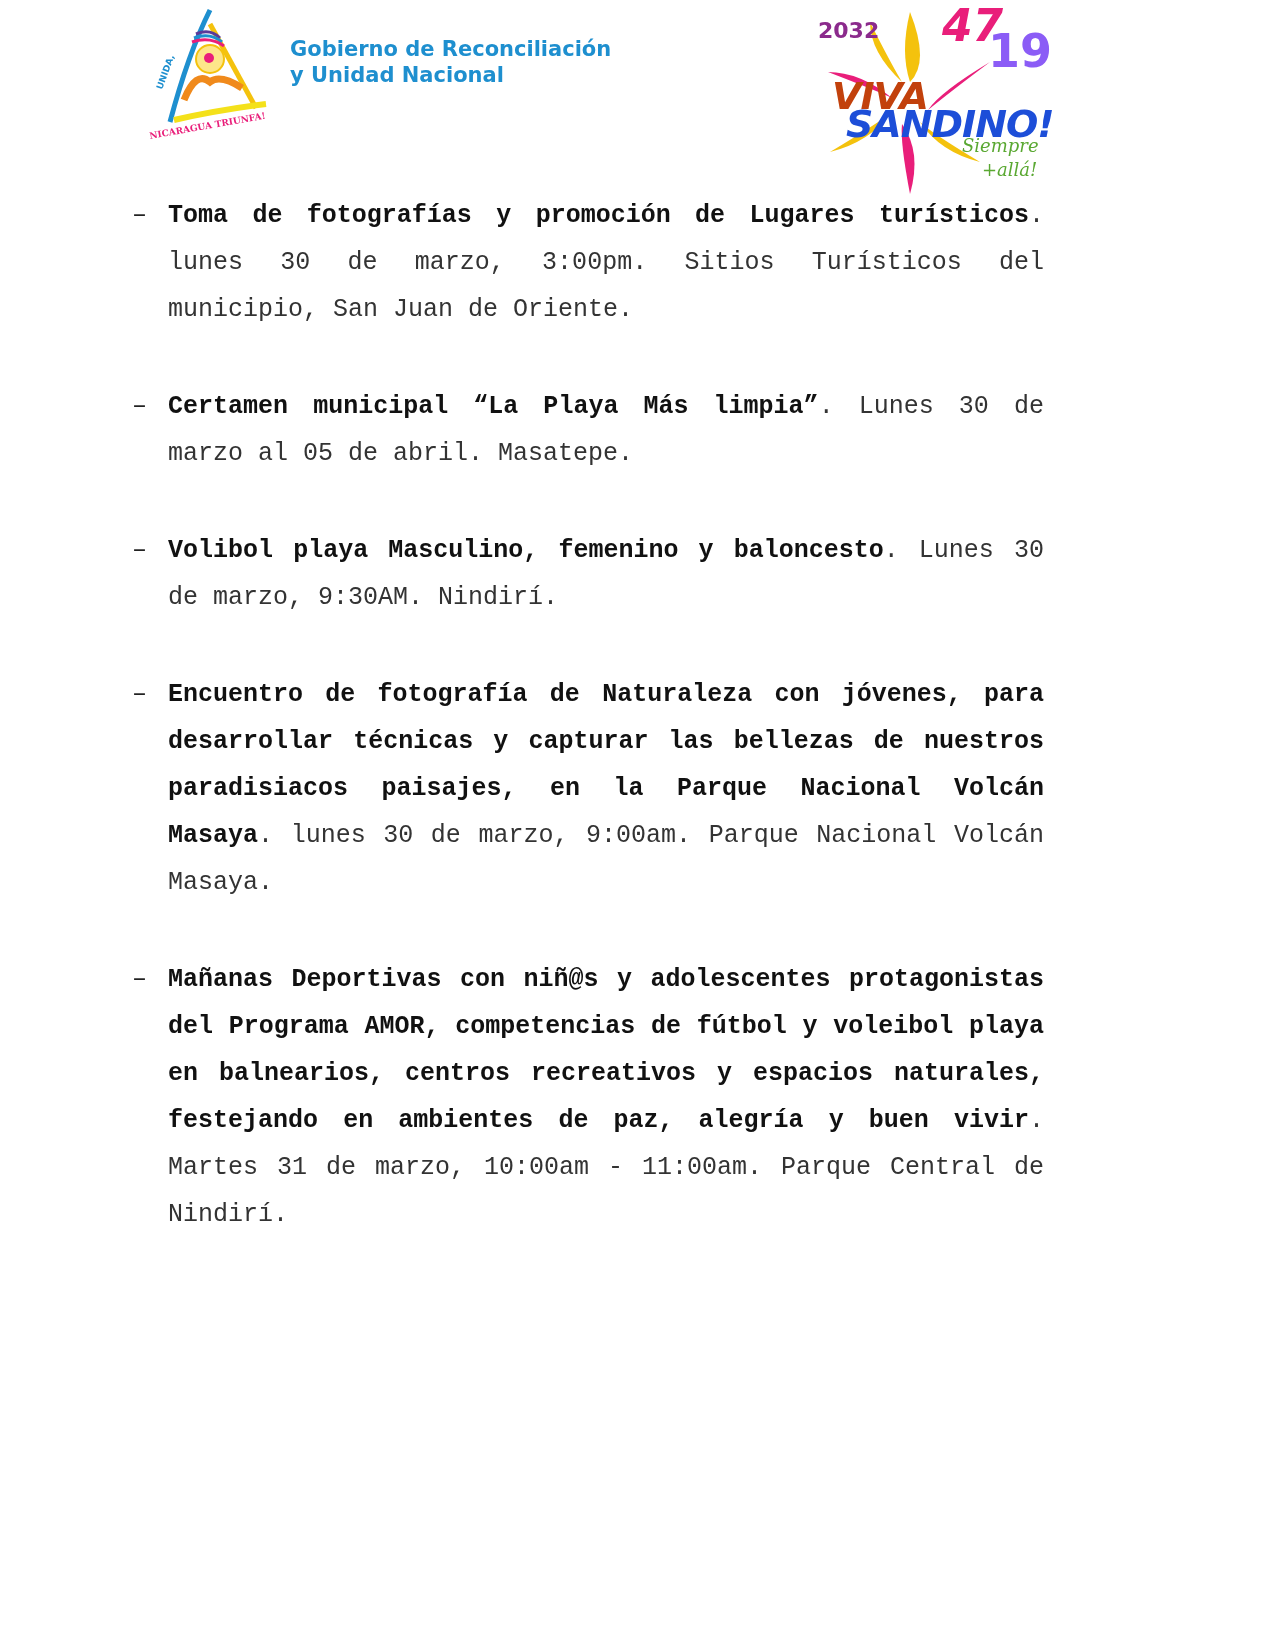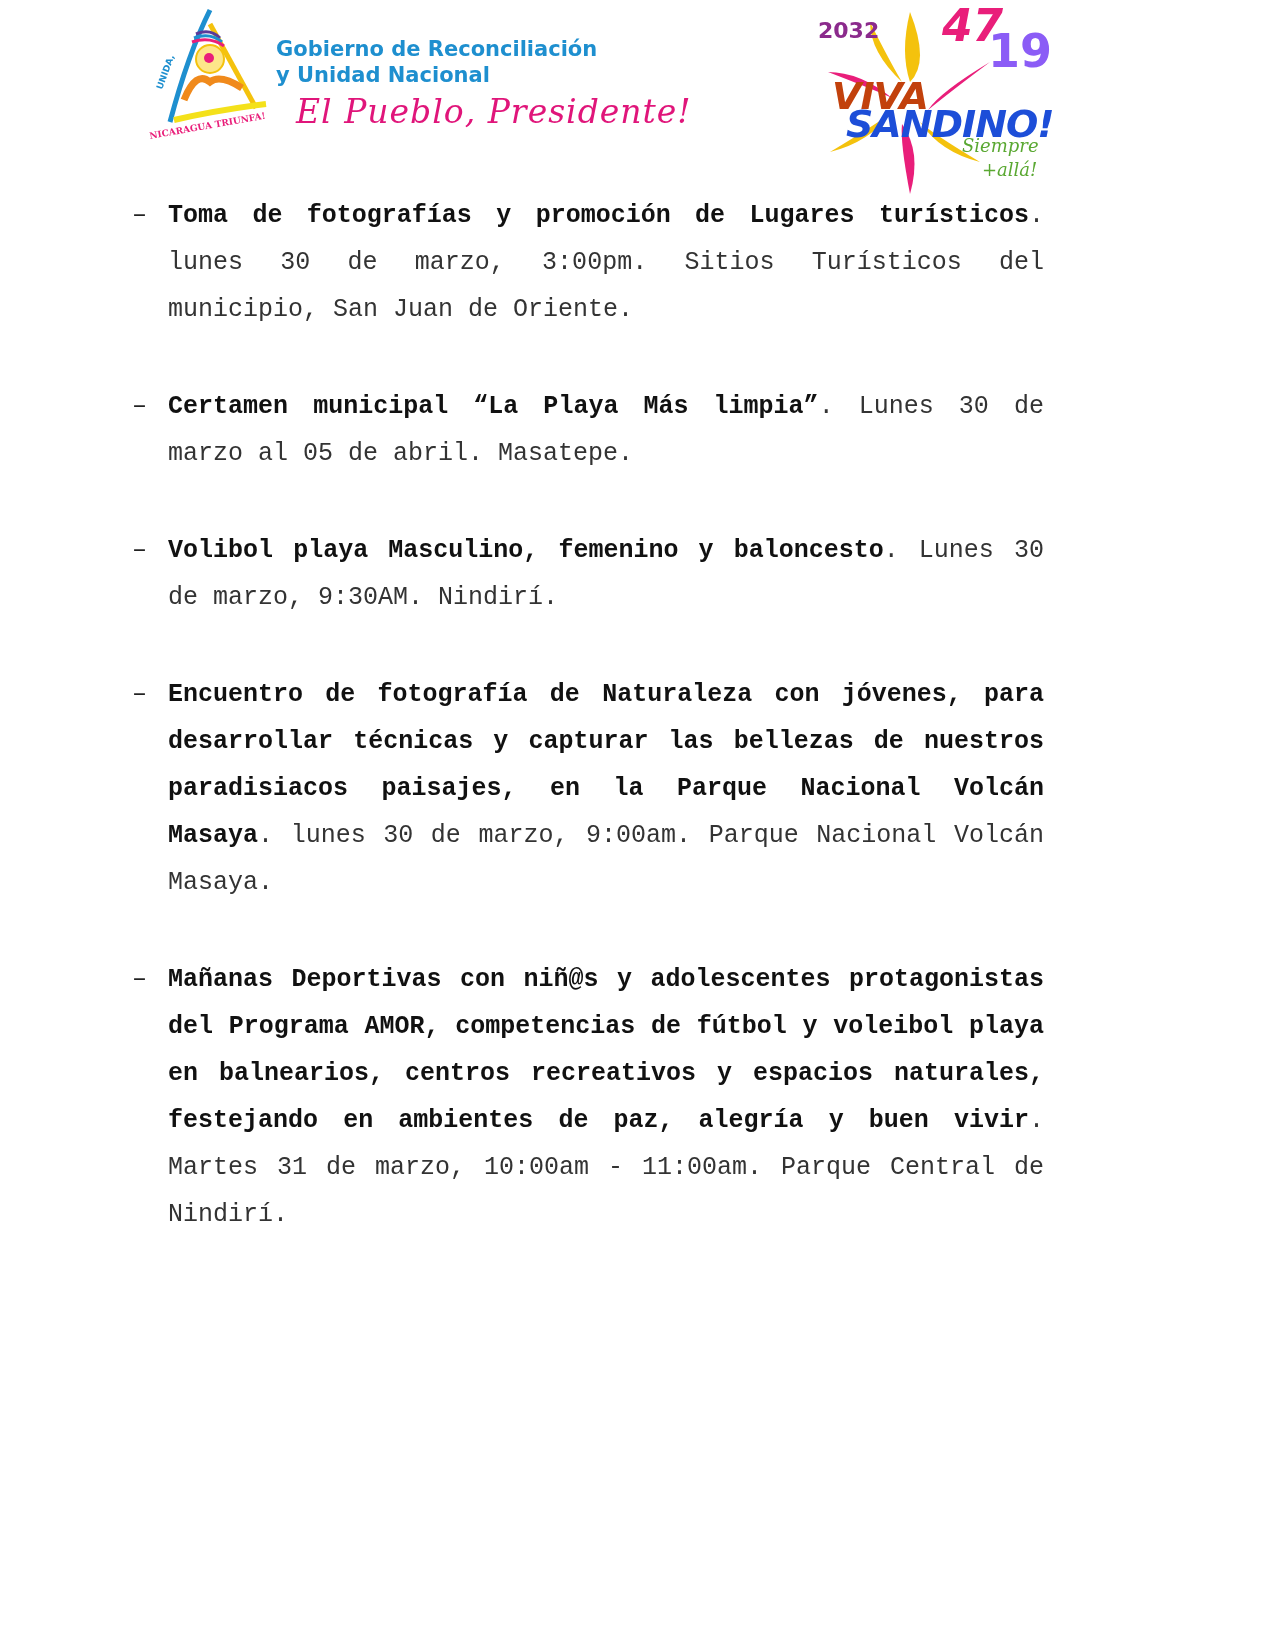--- a/index.html
+++ b/index.html
@@ -4,21 +4,21 @@
 <style>
   html, body { margin: 0; padding: 0; background: #ffffff; }
   body { width: 1275px; height: 1650px; position: relative; overflow: hidden; }
   .page { position: absolute; left: 0; top: 0; width: 1275px; height: 1650px; background: #fff; }
 
   
   .logo-left { position: absolute; left: 148px; top: 4px; width: 500px; height: 142px; }
   .logo-right { position: absolute; left: 810px; top: 2px; width: 290px; height: 200px; }
 
   .gov-line1, .gov-line2 {
-    position: absolute; left: 128px; font-family: "DejaVu Sans", sans-serif;
+    position: absolute; left: 142px; font-family: "DejaVu Sans", sans-serif;
     font-weight: bold; color: #1e8fcf; font-size: 21px; white-space: nowrap;
   }
   .gov-line1 { top: 33px; }
   .gov-line2 { top: 59px; }
   .gov-slogan {
     position: absolute; left: 148px; top: 88px; color: #e0157a;
     font-family: "DejaVu Serif", serif; font-style: italic; font-size: 33px; white-space: nowrap;
     letter-spacing: 1px;
   }
 
@@ -53,21 +53,20 @@
       <path d="M46 34 Q62 28 74 38" stroke="#1e8fcf" stroke-width="3" fill="none"></path>
       <path d="M44 38 Q62 32 76 42" stroke="#e91e7a" stroke-width="3" fill="none"></path>
       <circle cx="62" cy="55" r="14" fill="#fde68a" stroke="#f4c20d" stroke-width="2"></circle>
       <circle cx="61" cy="54" r="5" fill="#e91e7a"></circle>
       <path d="M36 96 Q48 66 62 78 Q72 70 94 84" stroke="#f08a1c" stroke-width="7" fill="none"></path>
       <text x="14" y="86" transform="rotate(-70 14 86)" font-family="DejaVu Sans, sans-serif" font-size="9" font-weight="bold" fill="#1e8fcf">UNIDA,</text>
       <text x="2" y="135" transform="rotate(-10 2 135)" font-family="DejaVu Serif, serif" font-size="9" font-weight="bold" fill="#e91e7a">NICARAGUA TRIUNFA!</text>
     </svg>
     <div class="gov-line1">Gobierno de Reconciliación</div>
     <div class="gov-line2">y Unidad Nacional</div>
-    <div class="gov-slogan">El Pueblo, Presidente!</div>
   </div>
 
   <div class="logo-right">
     <svg width="200" height="200" viewBox="0 0 200 200" style="position:absolute;left:0;top:0;">
       <g transform="translate(100,100)">
         <path d="M0 -90 Q20 -40 0 -20 Q-10 -50 0 -90Z" fill="#f4c20d"></path>
         <path d="M80 -40 Q30 -10 18 8 Q40 -10 80 -40Z" fill="#e91e7a"></path>
         <path d="M70 60 Q20 30 10 20 Q30 50 70 60Z" fill="#f4c20d"></path>
         <path d="M0 92 Q-10 40 -8 22 Q12 50 0 92Z" fill="#e91e7a"></path>
         <path d="M-80 50 Q-30 20 -18 10 Q-40 40 -80 50Z" fill="#f4c20d"></path>

